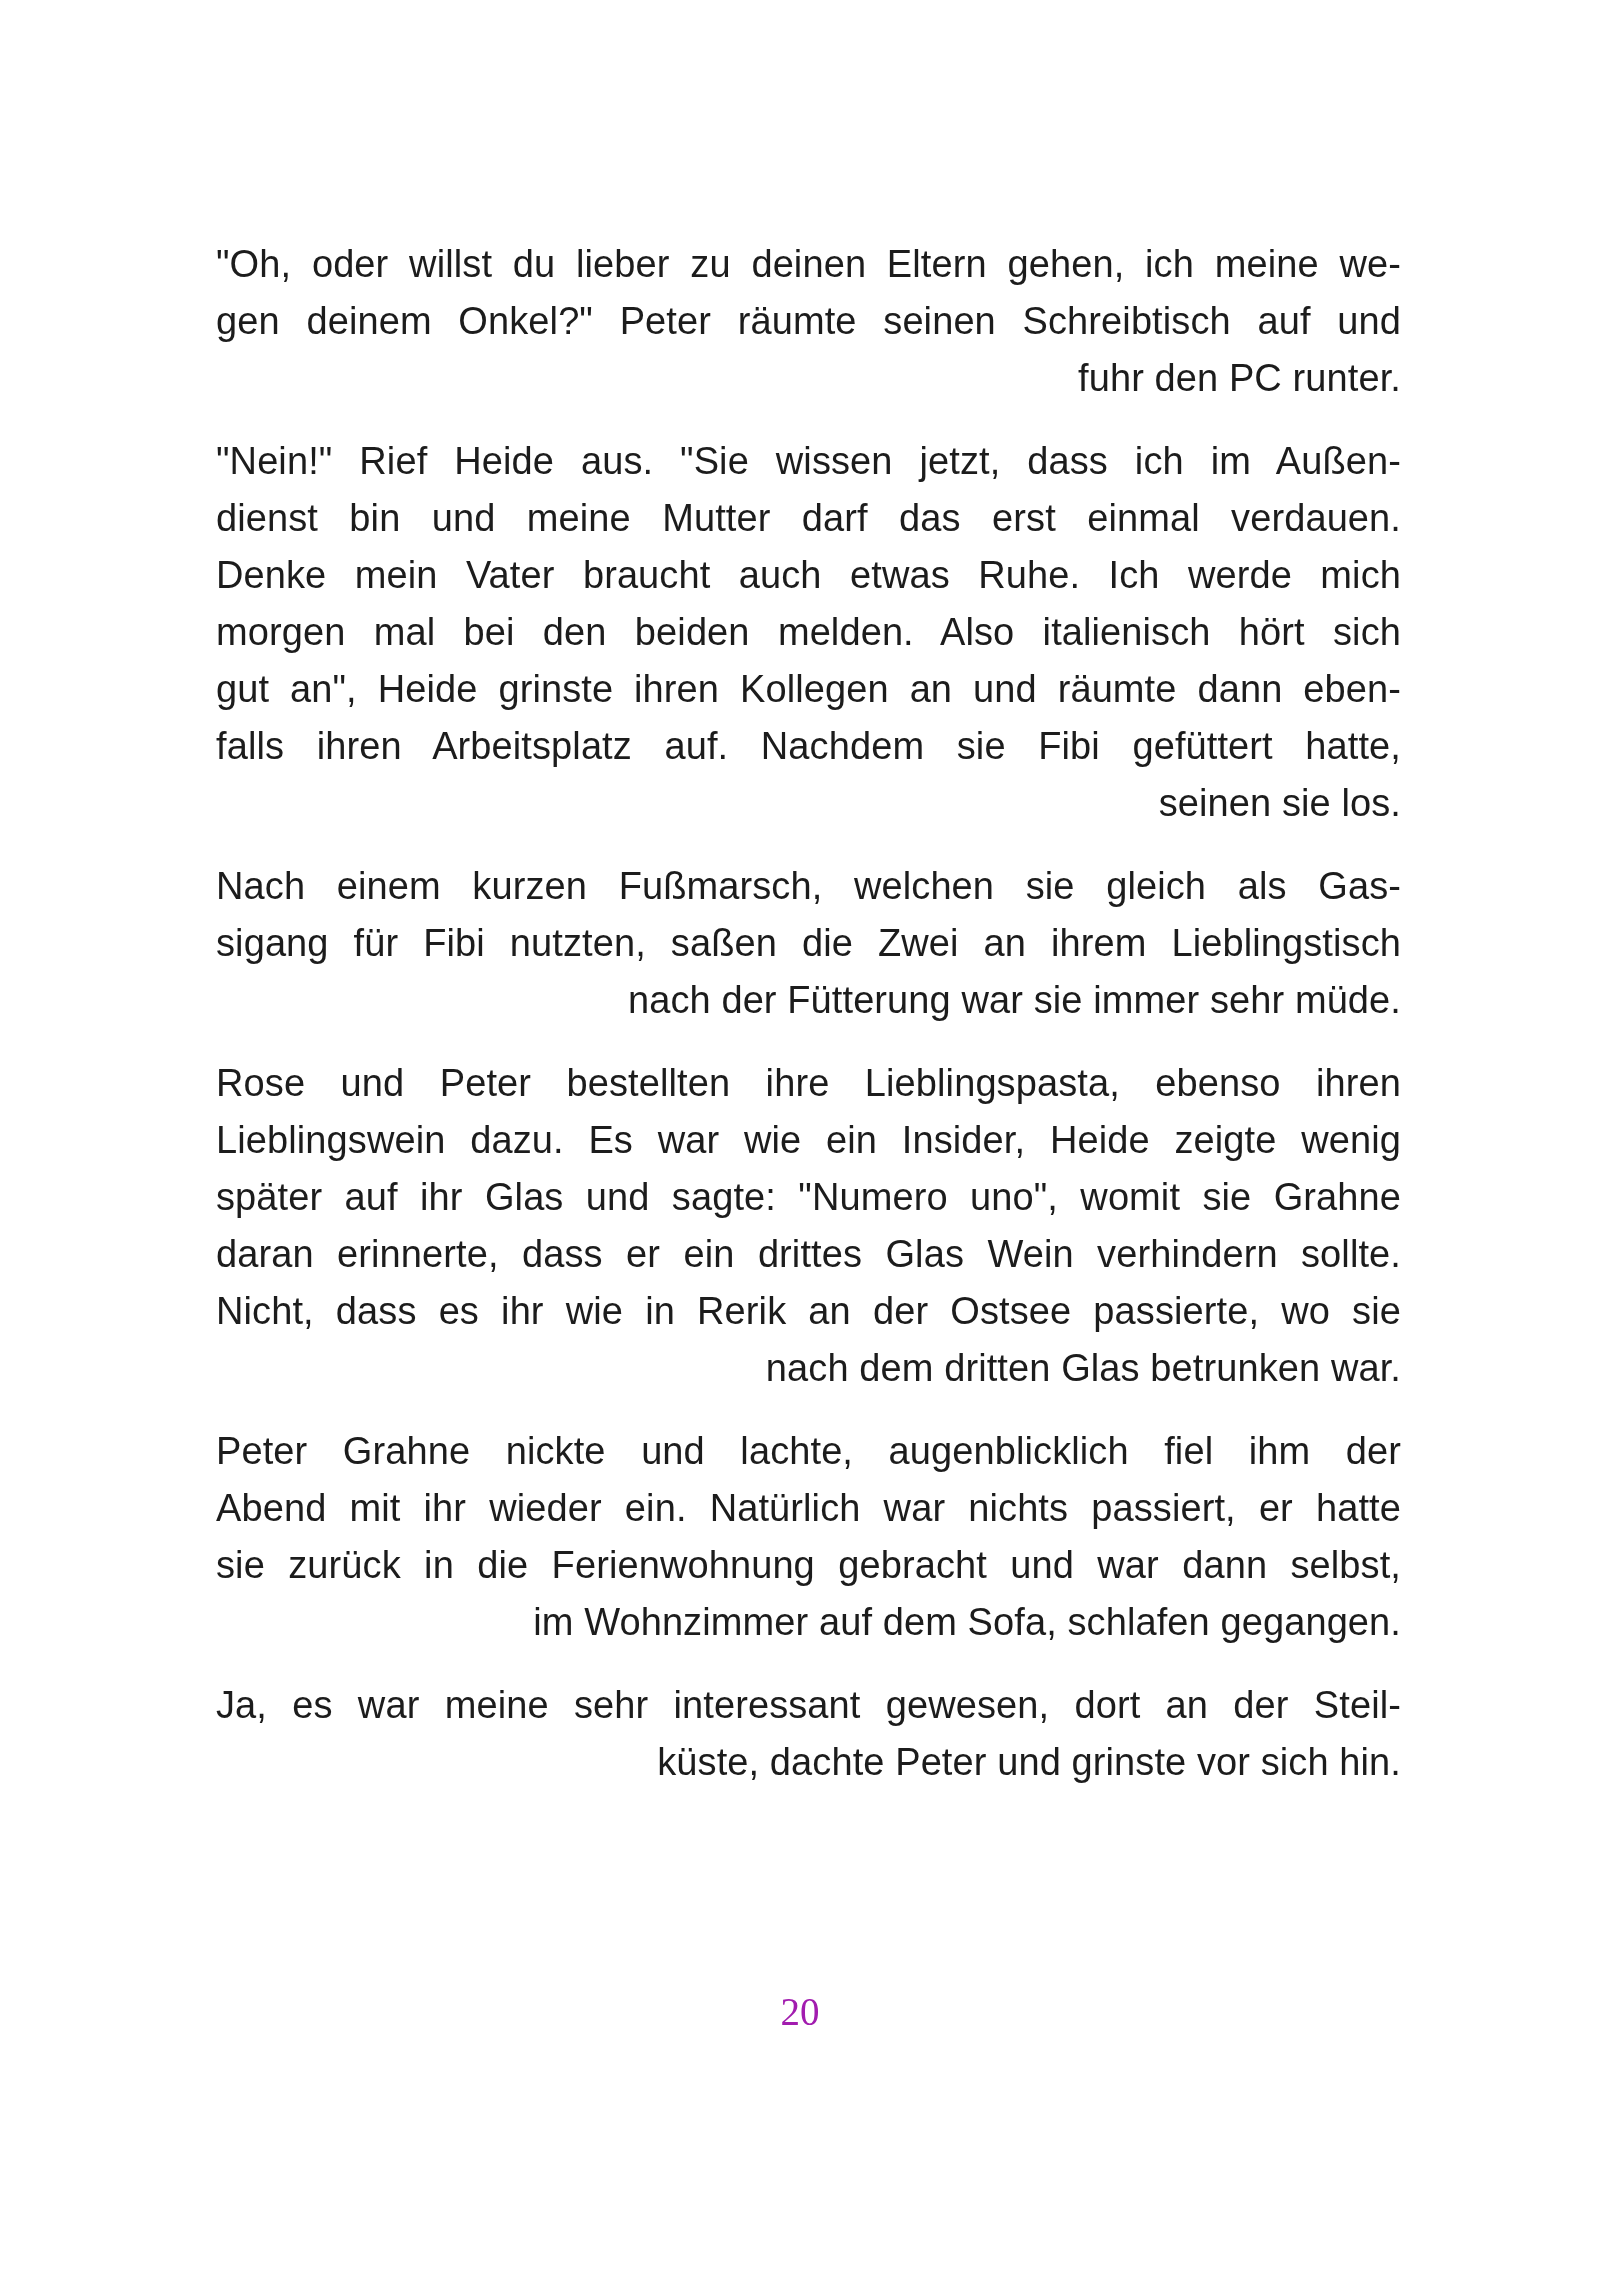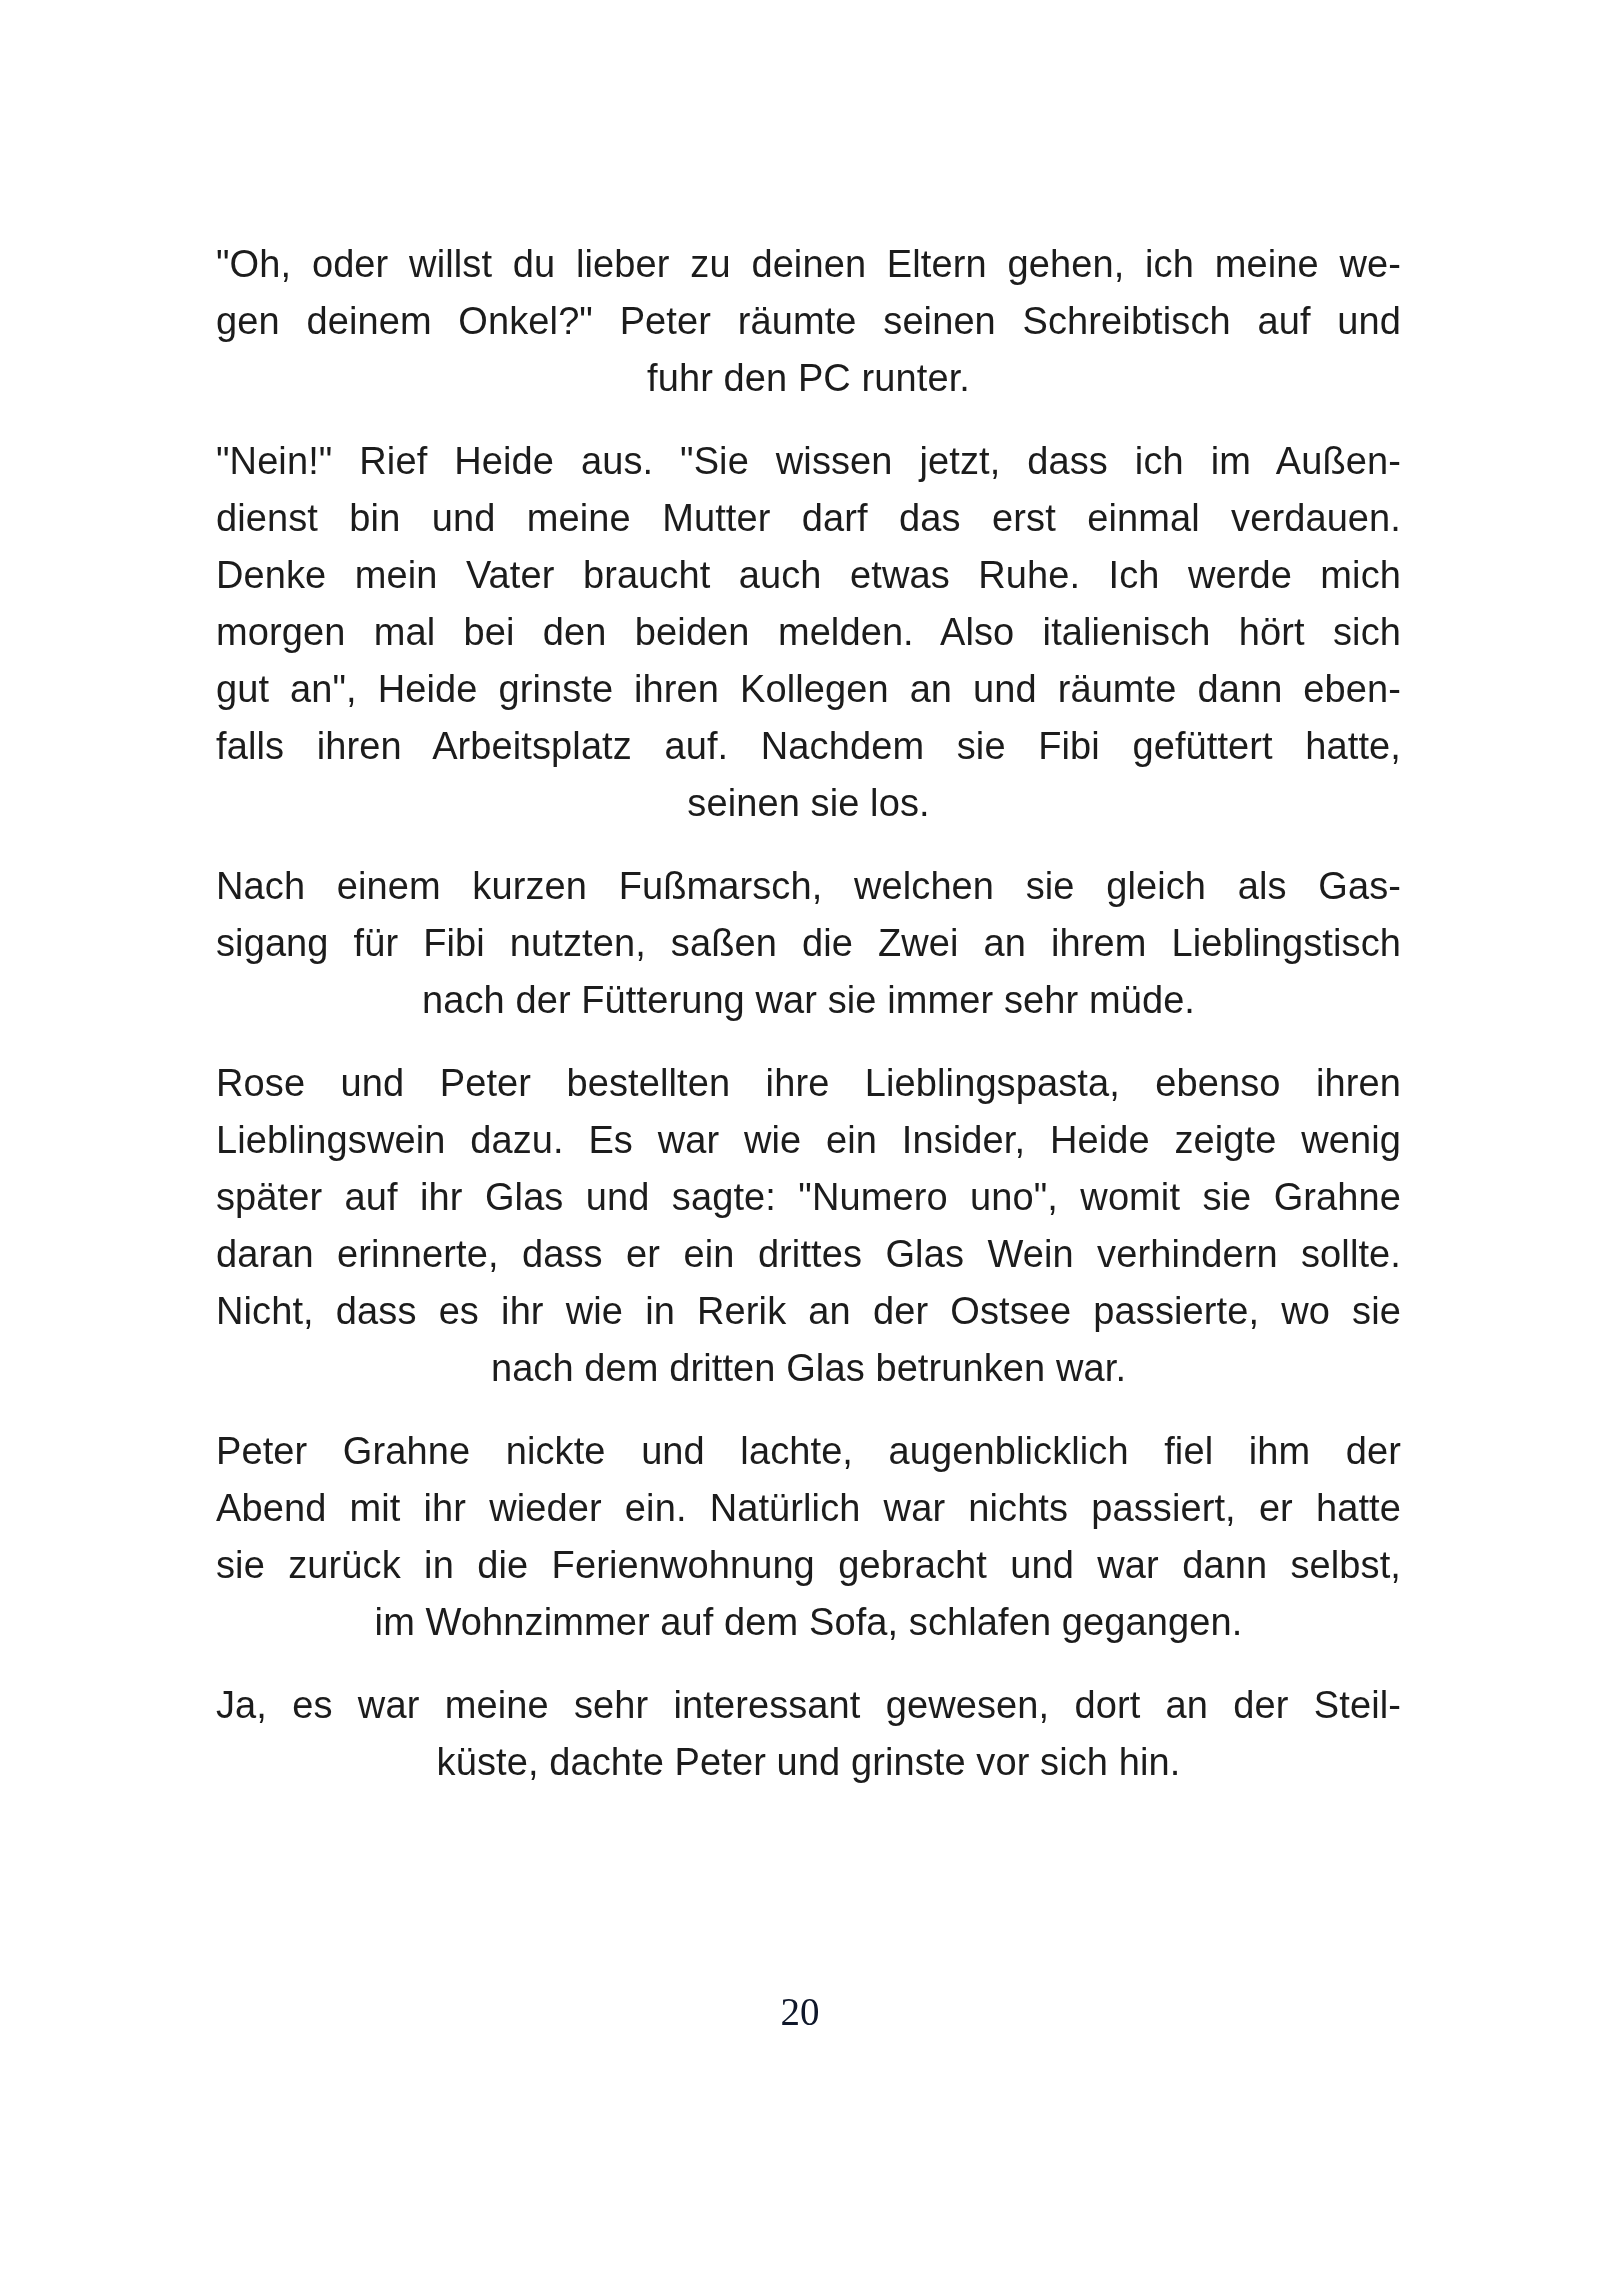--- a/index.html
+++ b/index.html
@@ -25,36 +25,36 @@
     top: 236px;
     width: 1185px;
     font-size: 38px;
     line-height: 57px;
     letter-spacing: 0.1px;
   }
   .para {
     margin: 0 0 26px 0;
   }
   .line {
-    text-align: center;
+    text-align: right;
     white-space: normal;
   }
   .line.j {
     text-align: justify;
     text-align-last: justify;
   }
   .page-number {
     position: absolute;
     left: 0;
     right: 16px;
     top: 1989px;
     text-align: center;
     font-family: "Liberation Serif", serif;
     font-size: 39px;
-    color: #0f172a;
+    color: #a21caf;
   }
 </style>
 </head>
 <body>
 
 <div class="page">
   <div class="text-block">
 
     <div class="para">
       <div class="line j">"Oh, oder willst du lieber zu deinen Eltern gehen, ich meine we-</div>

